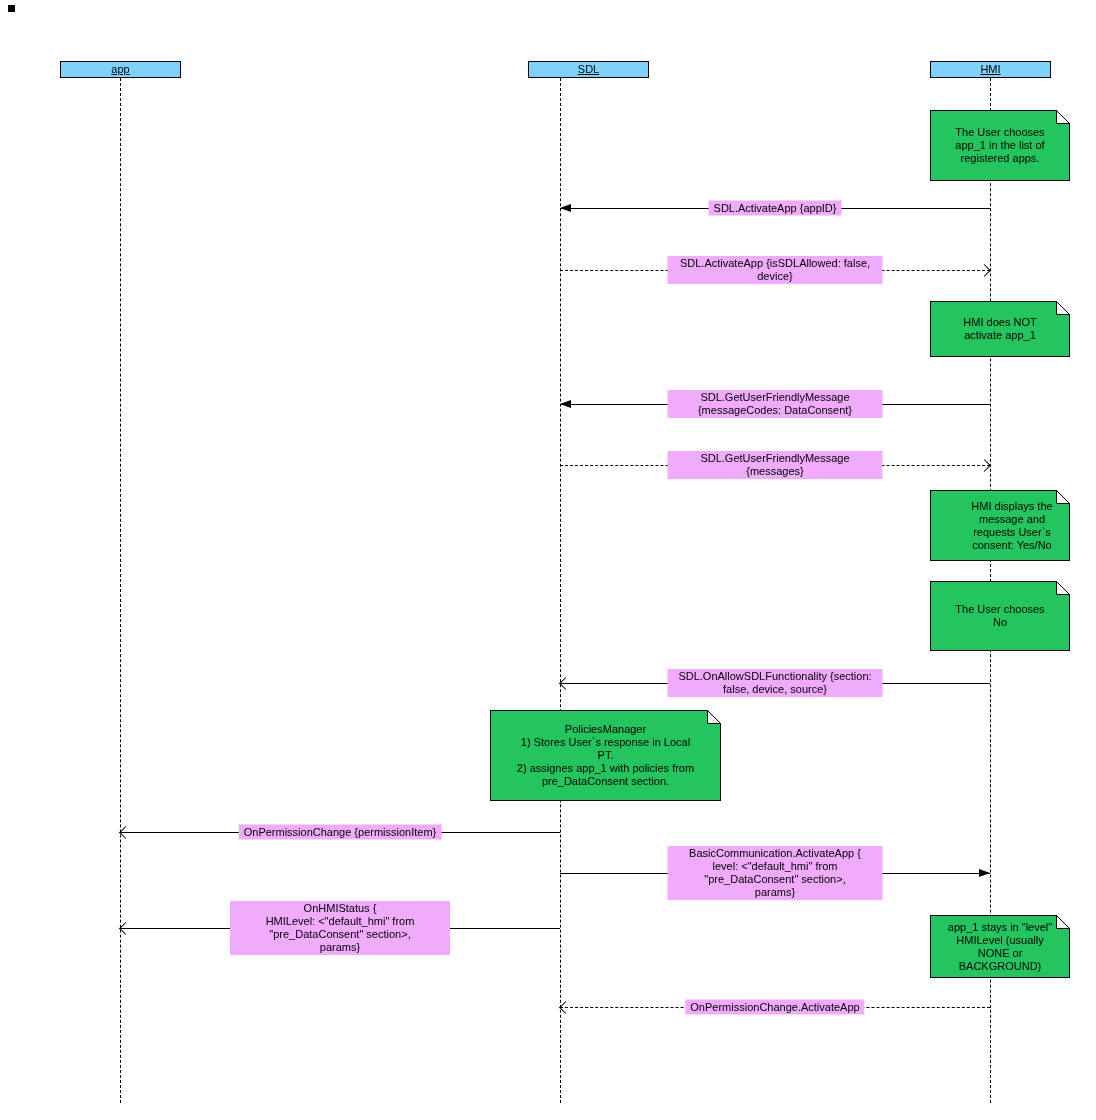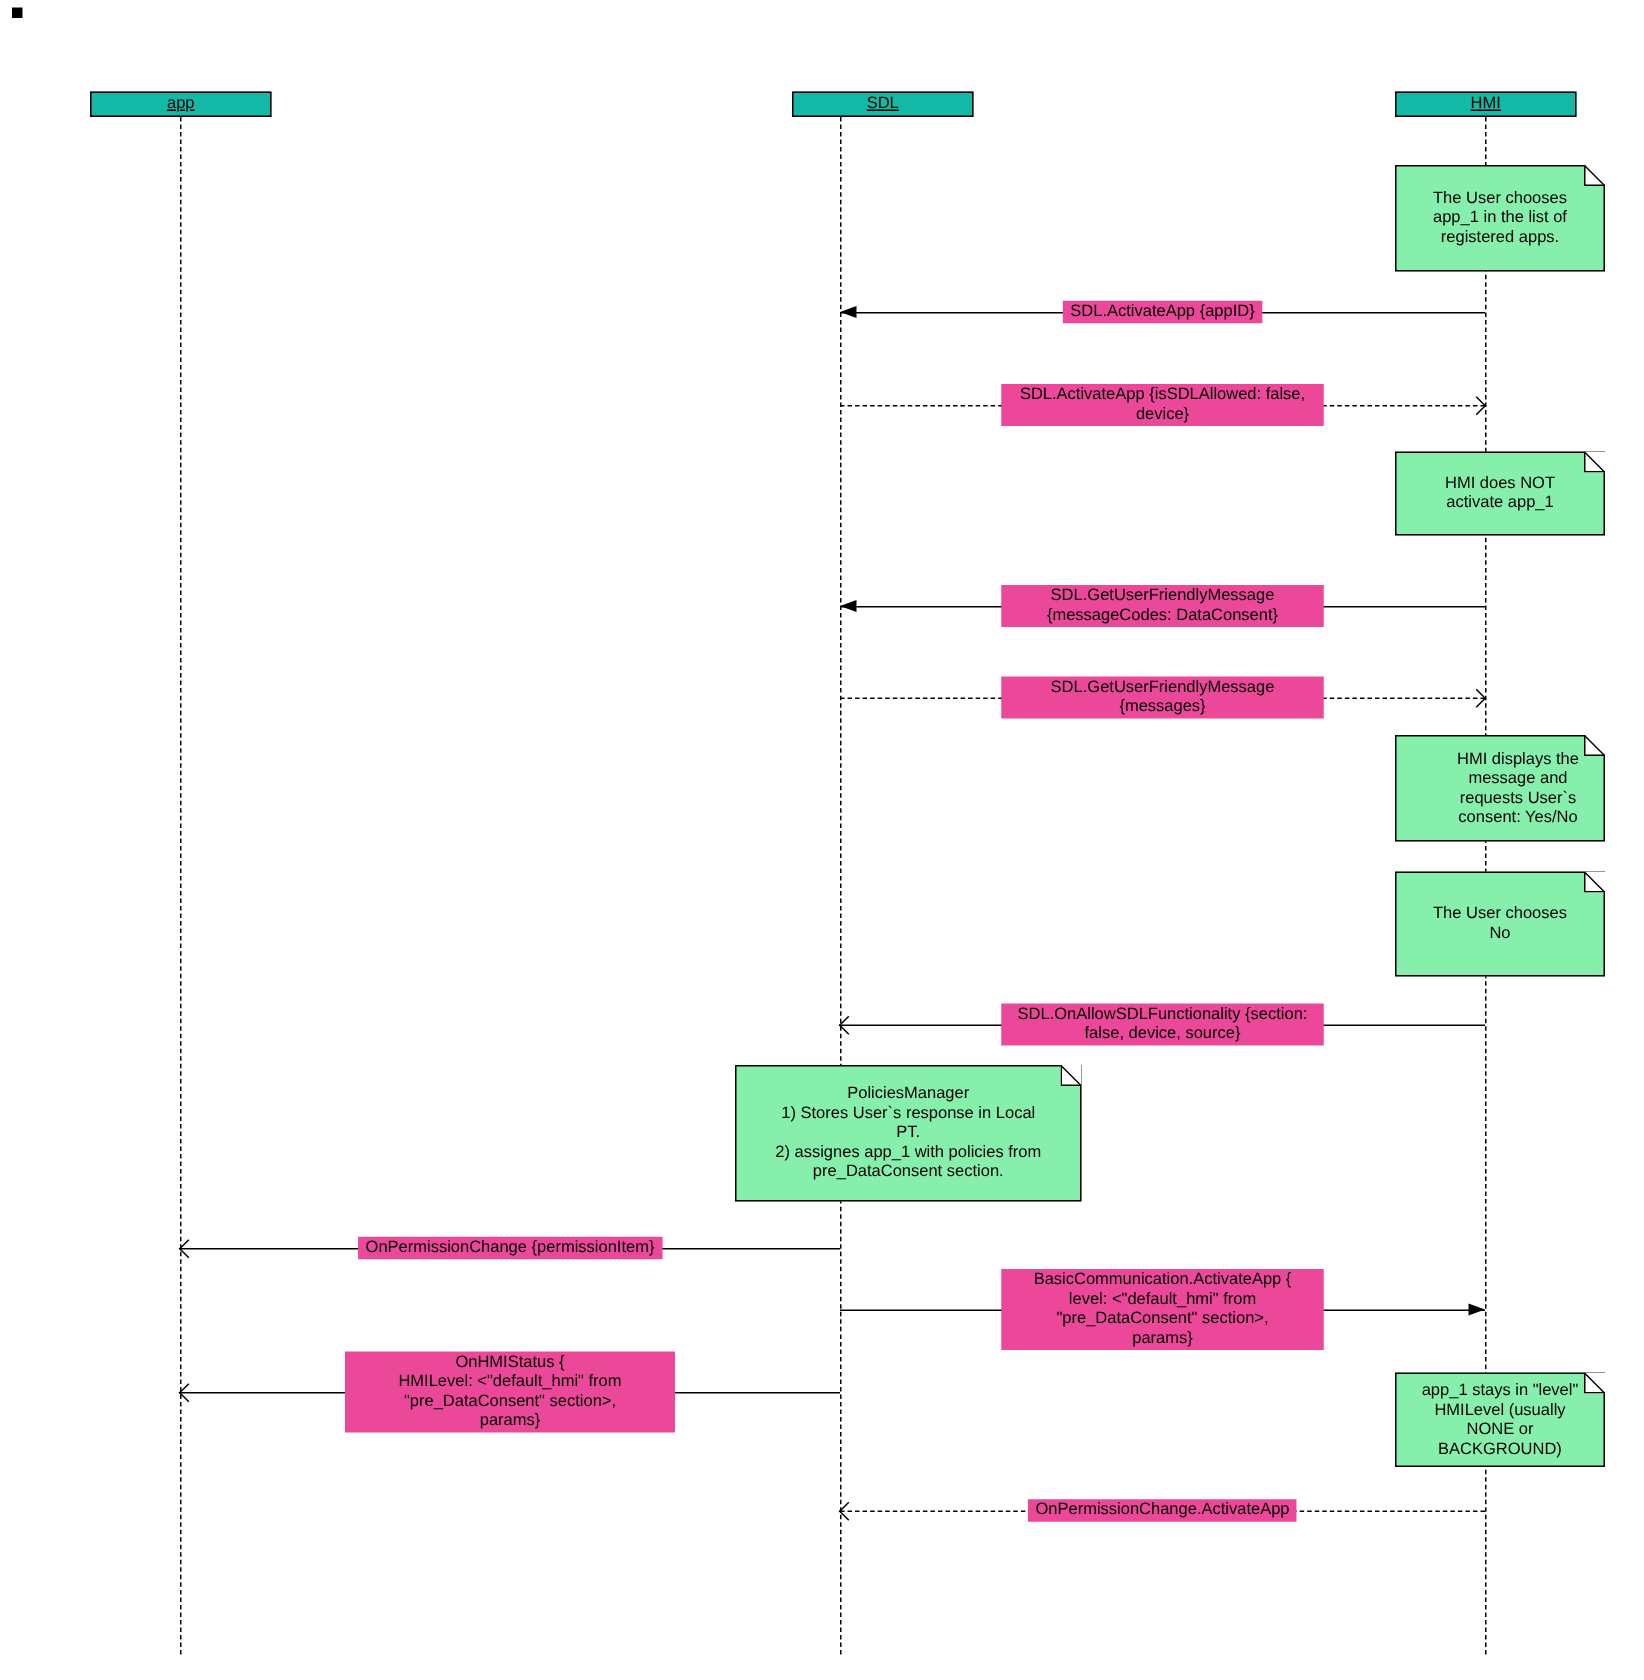--- a/index.html
+++ b/index.html
@@ -17,36 +17,36 @@
     overflow:hidden;
   }
   .corner-marker {
     position:absolute; left:8px; top:5px; width:7px; height:7px; background:#000;
   }
   .head {
     position:absolute;
     height:17px;
     width:121px;
     border:1px solid #000;
-    background:#14b8a6;
+    background:#7dd3fc;
     text-align:center;
     line-height:15px;
   }
   .head .head-label { text-decoration:underline; }
   .lifeline {
     position:absolute;
     width:0;
     border-left:1px dashed #000;
     top:78px;
     height:1025px;
   }
   .note {
     position:absolute;
     border:1px solid #000;
-    background:#86efac;
+    background:#22c55e;
     display:flex;
     align-items:center;
     justify-content:center;
     padding:2px 4px;
   }
   .note-text {
     white-space:pre-line;
     text-align:center;
     width:100%;
     line-height:13px;
@@ -55,21 +55,21 @@
   .msg { position:absolute; height:0; }
   .msg-line {
     position:absolute; left:0; right:0; top:0;
     border-top:1px solid #000;
   }
   .msg-line.dashed { border-top-style:dashed; }
   .msg-label {
     position:absolute;
     left:50%; top:0;
     transform:translate(-50%,-50%);
-    background:#ec4899;
+    background:#f0abfc;
     padding:1px 5px;
     white-space:pre-line;
     text-align:center;
     line-height:13px;
   }
   .ah { position:absolute; }
   .ah.filled-left {
     left:0; top:-4px; width:0; height:0;
     border-top:4.5px solid transparent;
     border-bottom:4.5px solid transparent;

